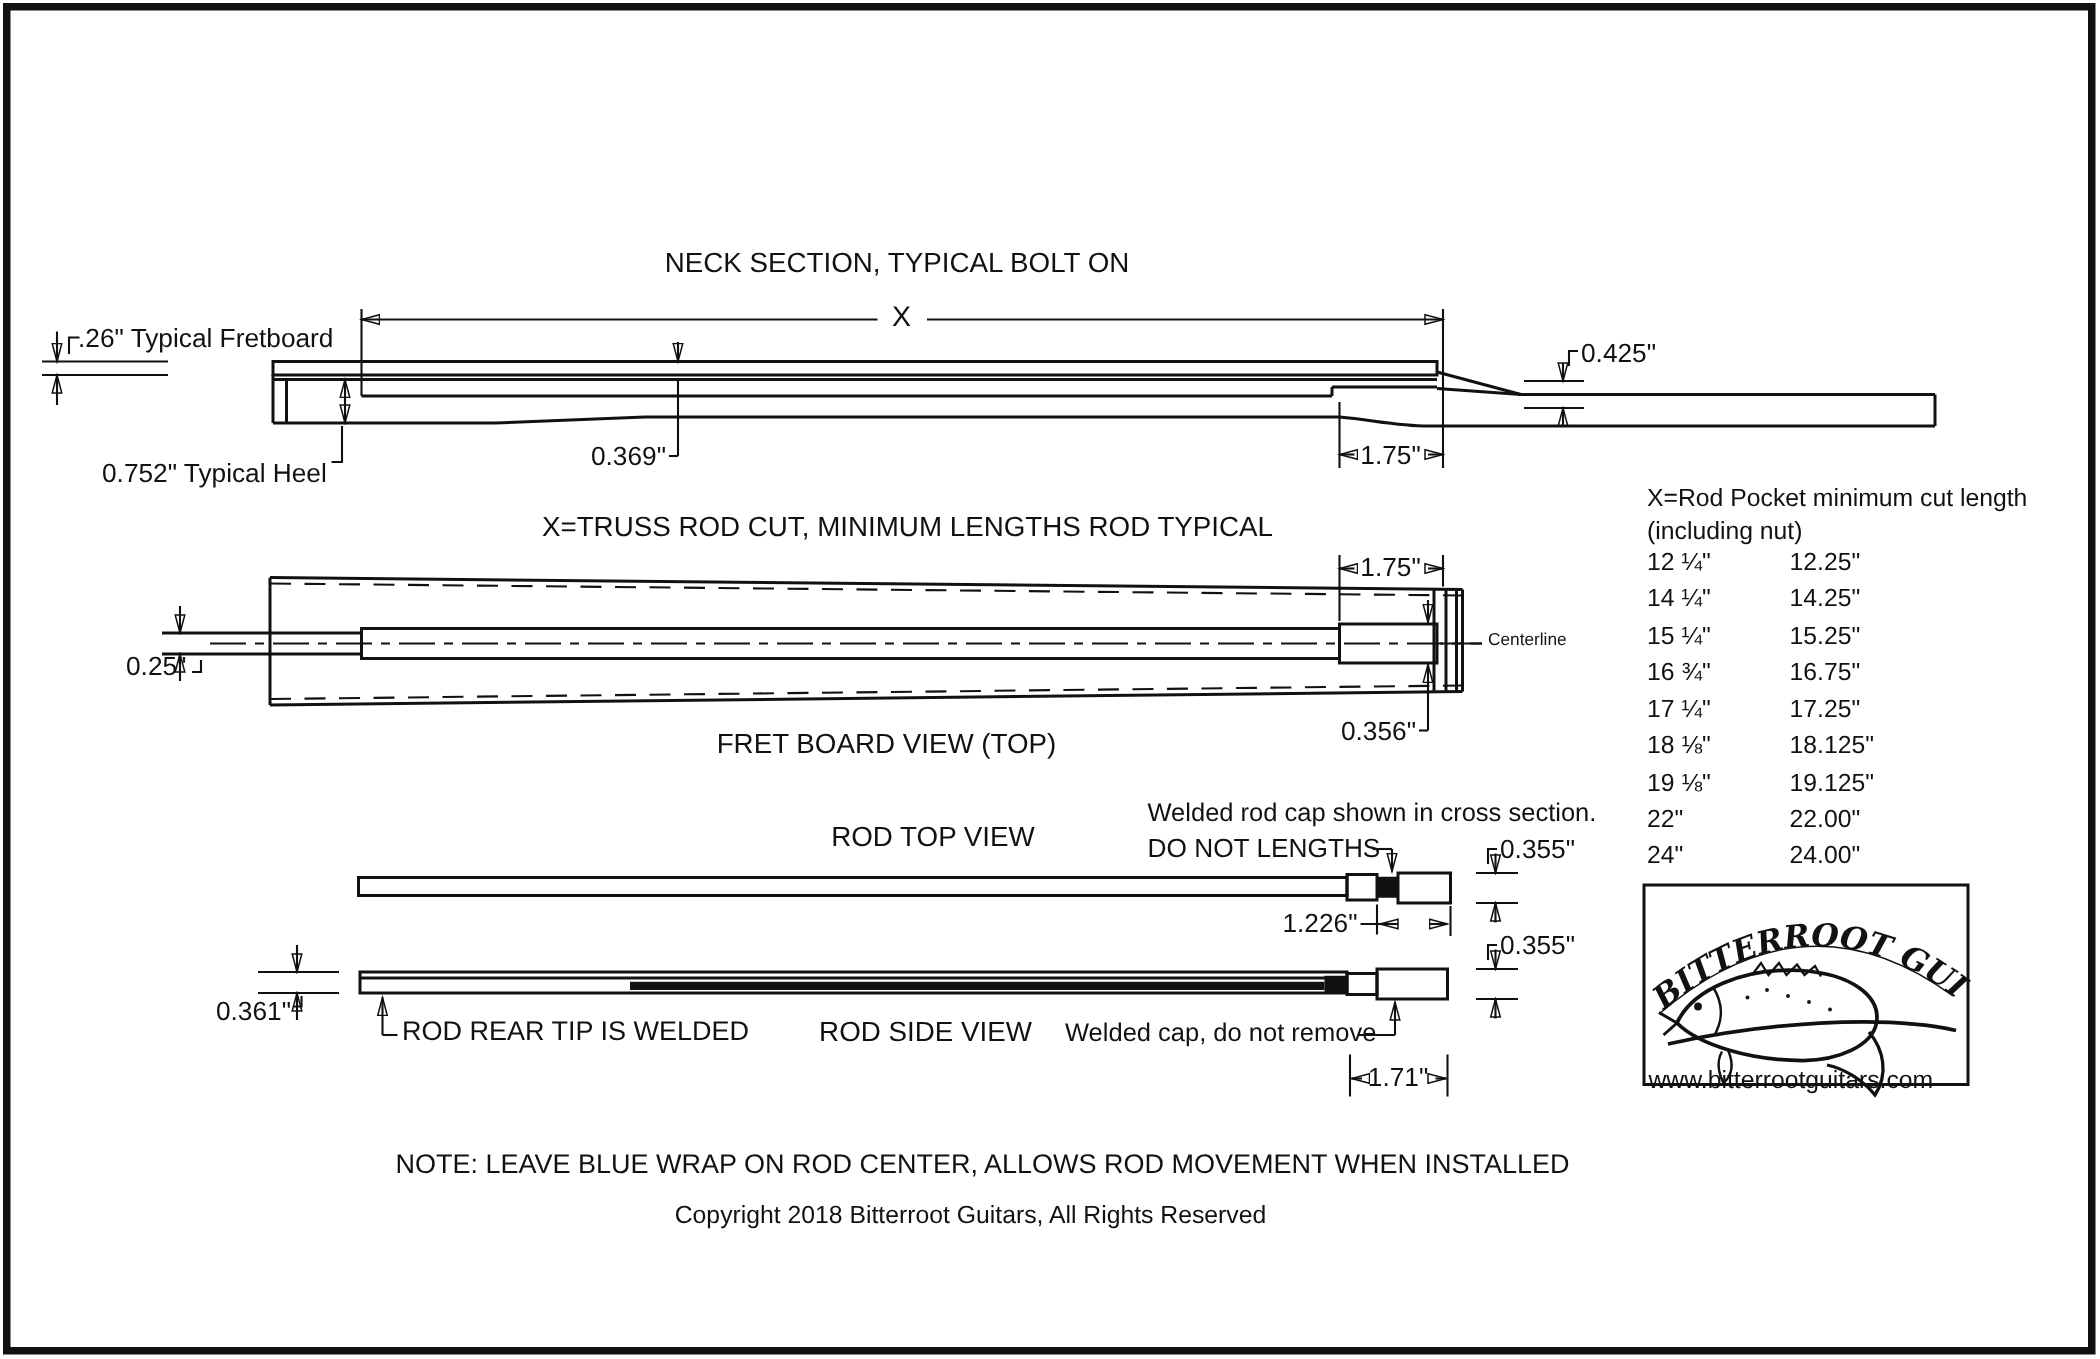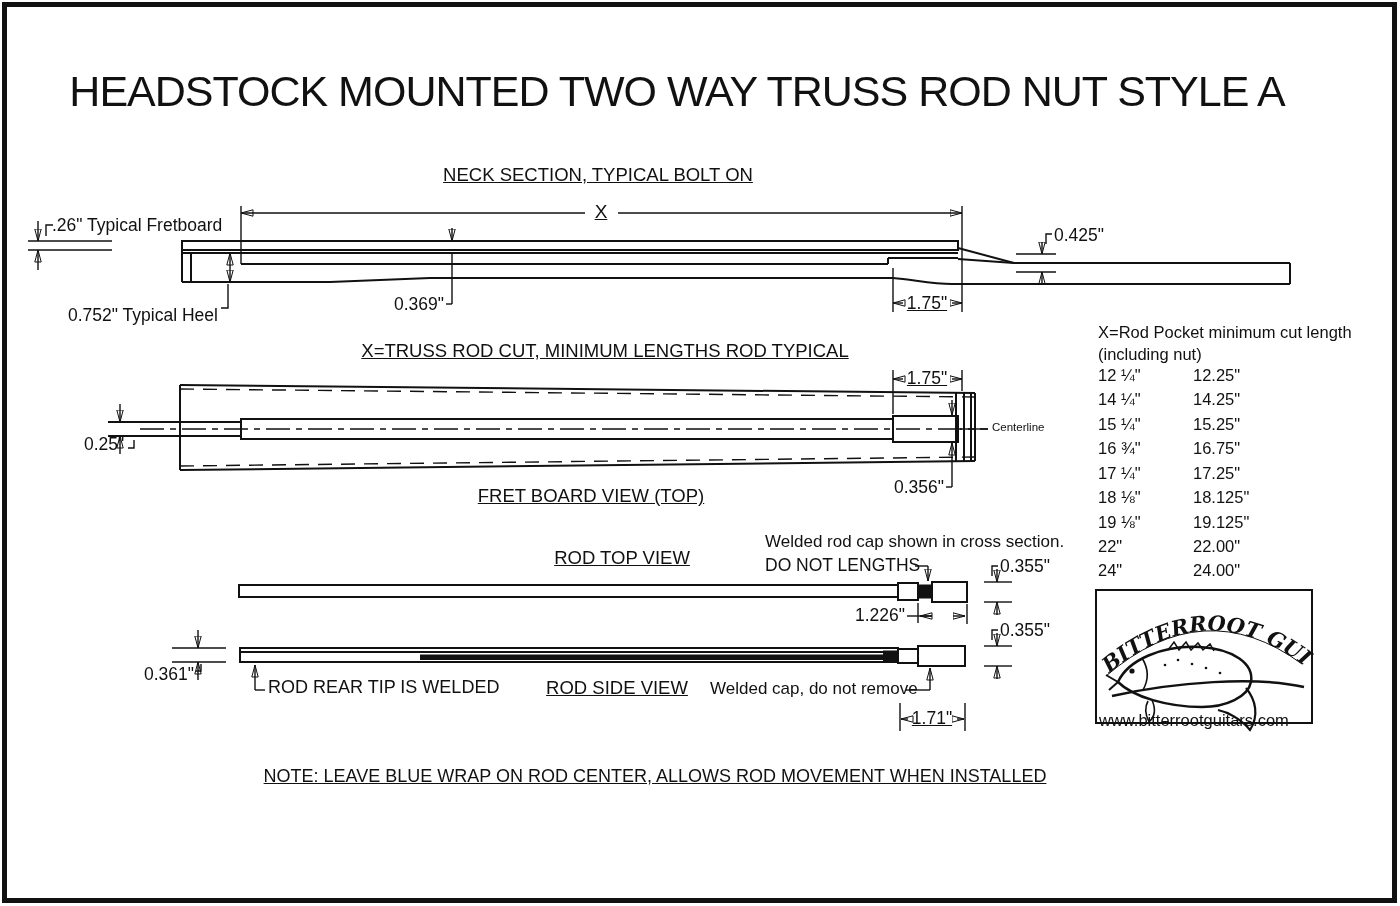--- a/index.html
+++ b/index.html
@@ -1,20 +1,20 @@
 <!DOCTYPE html>
 <html><head>
 <meta charset="utf-8">
 <style>
   html,body{margin:0;padding:0;background:#e8e8e8;}
   #page{position:relative;width:1400px;height:906px;background:#ffffff;overflow:hidden;
         font-family:"Liberation Sans", sans-serif;color:#111;}
   #frame{position:absolute;left:2px;top:2px;right:3px;bottom:3px;border:5px solid #111;pointer-events:none;}
   .lbl{position:absolute;white-space:nowrap;font-size:17.5px;line-height:1.1;color:#111;}
-  .ctr{transform:translateX(-50%);text-decoration:underline;}
+  .ctr{transform:translateX(-50%);}
   .rt{text-align:right;}
   #title{left:0;top:68px;width:1354px;text-align:center;font-size:43px;letter-spacing:-1px;}
   .heading{font-size:18.5px;}
   .small{font-size:11.5px;}
   .tbl{font-size:16.5px;}
   .trow{position:absolute;left:1098px;width:270px;height:24px;font-size:16.5px;}
   .tdec{position:absolute;left:95px;top:0;}
   svg{position:absolute;left:0;top:0;}
   svg line, svg path, svg rect, svg polyline{stroke:#111;fill:none;}
   .obj{stroke-width:2px;}
@@ -195,21 +195,20 @@
         <path d="M1152,700 Q1158,714 1149,722 Q1143,710 1148,701" stroke-width="1.6"></path>
         <circle cx="1178" cy="660" r="1.3" fill="#111" stroke="none"></circle>
         <circle cx="1192" cy="664" r="1.3" fill="#111" stroke="none"></circle>
         <circle cx="1206" cy="668" r="1.3" fill="#111" stroke="none"></circle>
         <circle cx="1165" cy="665" r="1.3" fill="#111" stroke="none"></circle>
         <circle cx="1220" cy="673" r="1.3" fill="#111" stroke="none"></circle>
       </g>
     </g>
   </svg>
 
-  <div class="lbl" id="title">HEADSTOCK MOUNTED TWO WAY TRUSS ROD NUT STYLE A</div>
 
   <div class="lbl heading ctr" style="left:598px;top:165px">NECK SECTION, TYPICAL BOLT ON</div>
   <div class="lbl ctr" style="left:601px;top:202px;font-size:19px">X</div>
   <div class="lbl" style="left:52px;top:216px">.26" Typical Fretboard</div>
   <div class="lbl" style="left:68px;top:306px">0.752" Typical Heel</div>
   <div class="lbl rt" style="left:388px;top:295px;width:56px">0.369"</div>
   <div class="lbl" style="left:1054px;top:226px">0.425"</div>
   <div class="lbl ctr" style="left:927px;top:294px">1.75"</div>
 
   <div class="lbl heading ctr" style="left:605px;top:341px">X=TRUSS ROD CUT, MINIMUM LENGTHS ROD TYPICAL</div>
@@ -239,13 +238,14 @@
   <div class="trow" style="top:439px"><span>16 ¾"</span><span class="tdec">16.75"</span></div>
   <div class="trow" style="top:464px"><span>17 ¼"</span><span class="tdec">17.25"</span></div>
   <div class="trow" style="top:488px"><span>18 ⅛"</span><span class="tdec">18.125"</span></div>
   <div class="trow" style="top:513px"><span>19 ⅛"</span><span class="tdec">19.125"</span></div>
   <div class="trow" style="top:537px"><span>22"</span><span class="tdec">22.00"</span></div>
   <div class="trow" style="top:561px"><span>24"</span><span class="tdec">24.00"</span></div>
 
   <div class="lbl tbl" style="left:1099px;top:711px">www.bitterrootguitars.com</div>
 
   <div class="lbl ctr" style="left:655px;top:767px;font-size:18px">NOTE: LEAVE BLUE WRAP ON ROD CENTER, ALLOWS ROD MOVEMENT WHEN INSTALLED</div>
+  <div class="lbl ctr" style="left:647px;top:801px;font-size:16.5px">Copyright 2018 Bitterroot Guitars, All Rights Reserved</div>
 </div>
 
 </body></html>

